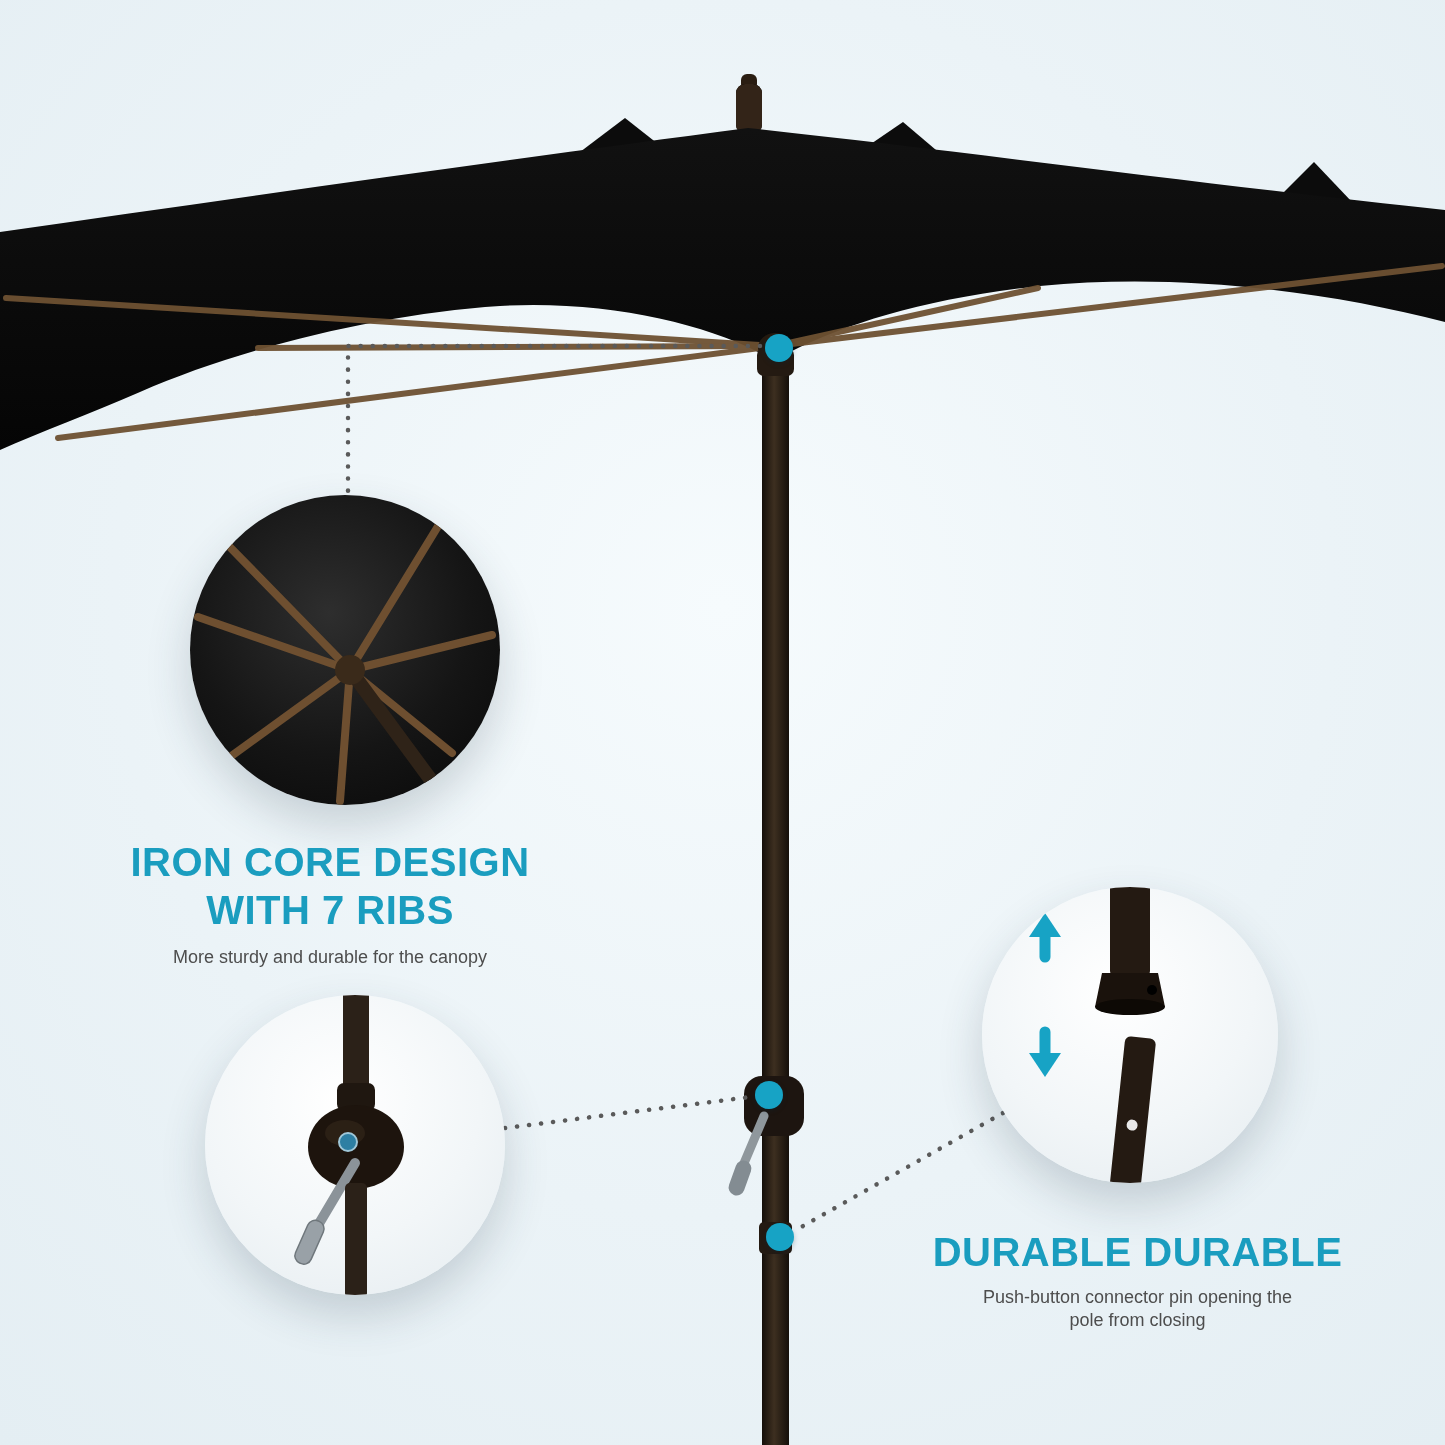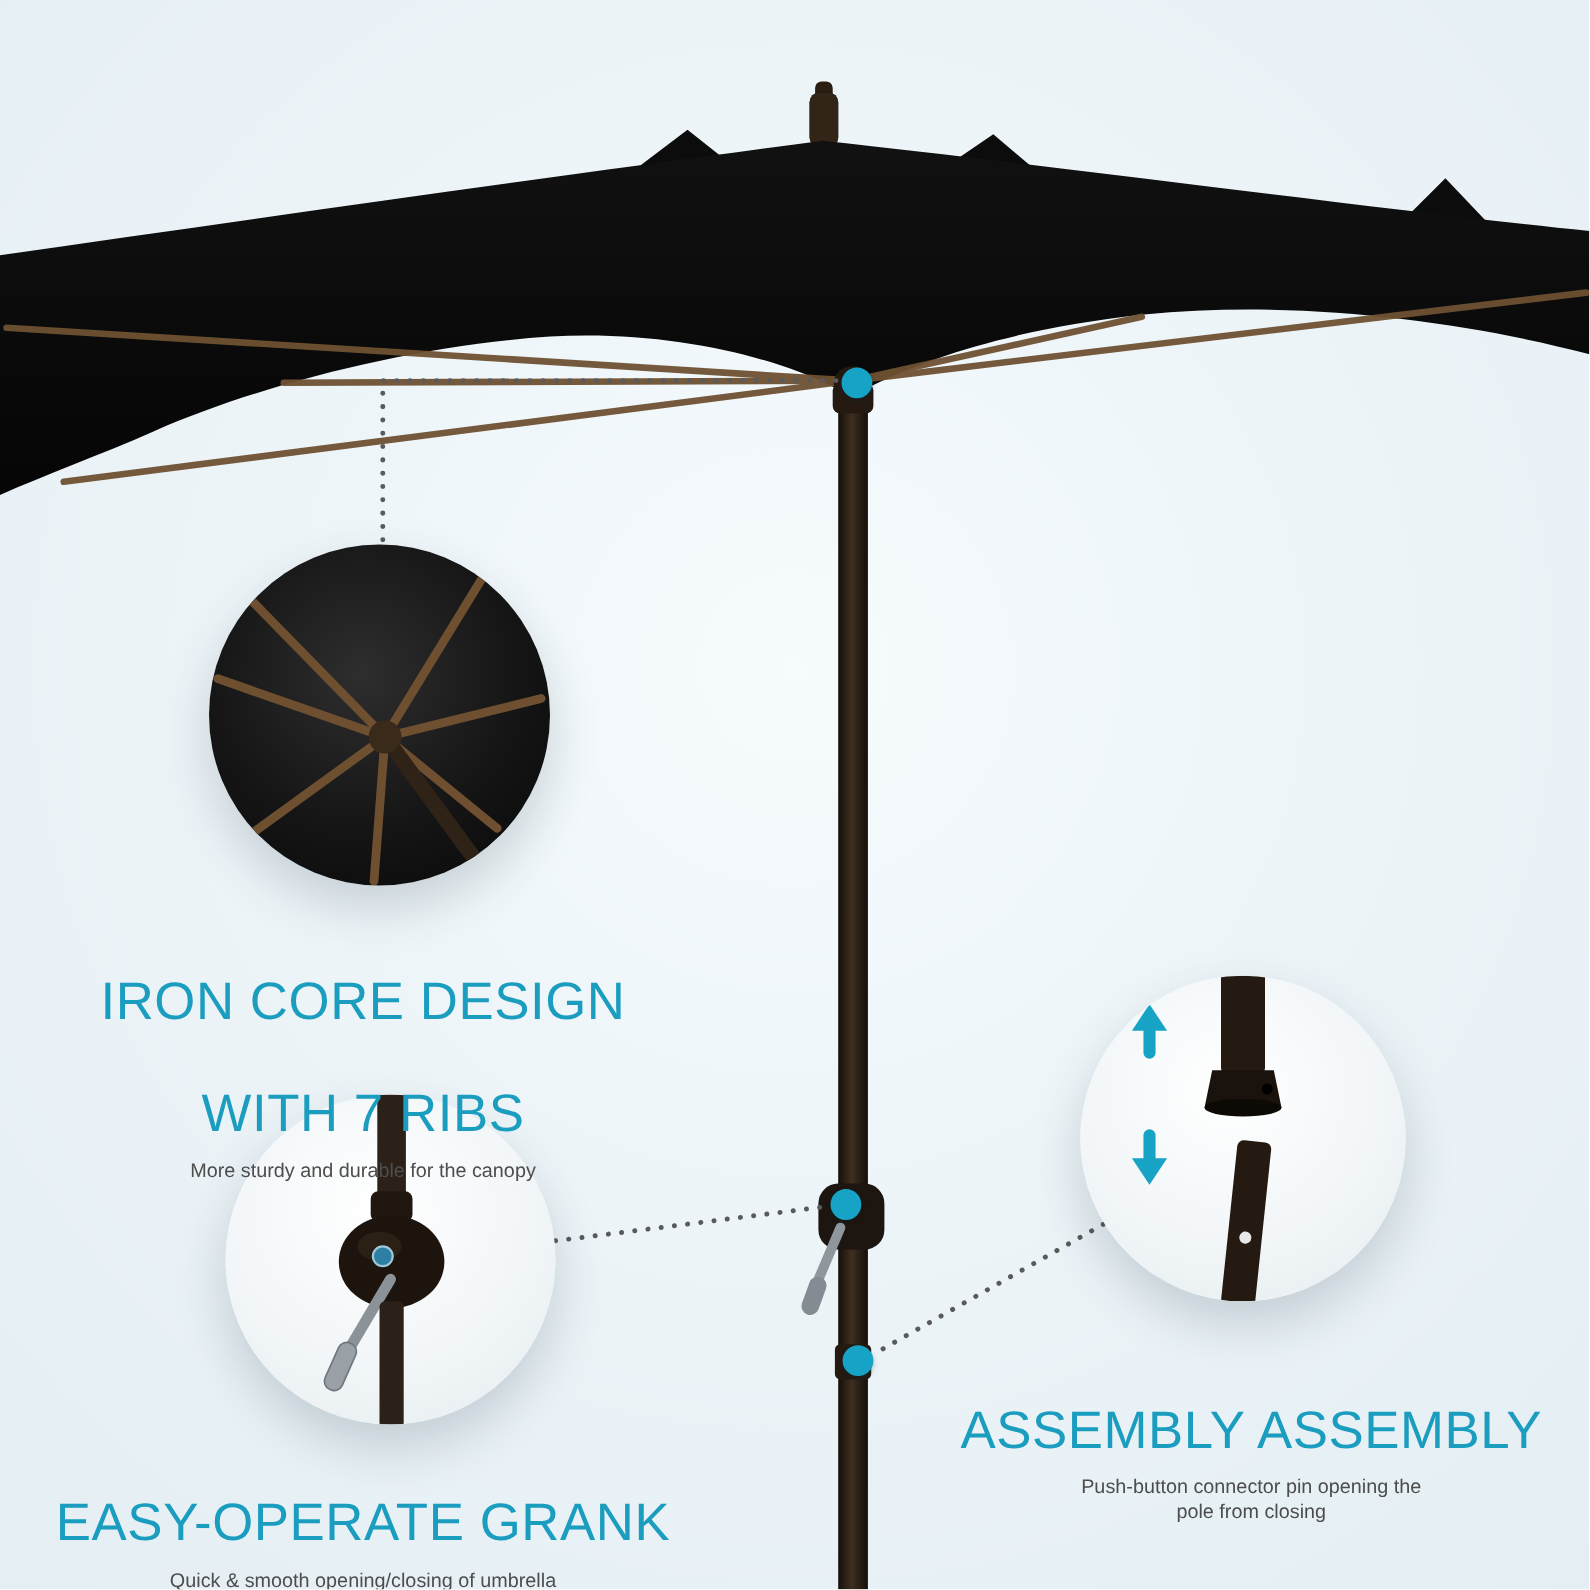--- a/index.html
+++ b/index.html
@@ -18,21 +18,21 @@
   }
   .inset{
     position:absolute;border-radius:50%;
     box-shadow:0 20px 45px rgba(40,60,75,.20);
     overflow:hidden;
   }
   .inset-dark{background:radial-gradient(circle at 45% 38%, #2e2e2e 0%, #151515 55%, #070707 100%);}
   .inset-light{background:radial-gradient(circle at 45% 35%, #ffffff 0%, #f2f6f8 55%, #e4ebef 100%);}
   .feature-text{position:absolute;text-align:center;}
   .feature-title{
-    font-weight:400;color:#1a9dbf;font-size:48px;line-height:1.2;letter-spacing:.5px;margin-top:44px;
+    font-weight:700;color:#1a9dbf;font-size:40px;line-height:1.2;letter-spacing:.5px;
   }
   .feature-desc{
     color:#4d4d4d;font-size:18px;line-height:1.3;margin-top:12px;
   }
 </style>
 </head>
 <body>
 
 <div class="canvas">
 
@@ -154,26 +154,22 @@
       </g>
     </svg>
   </div>
 
   <div class="feature-text" style="left:30px;top:838px;width:600px;">
     <div class="feature-title">IRON CORE DESIGN</div>
     <div class="feature-title">WITH 7 RIBS</div>
     <div class="feature-desc">More sturdy and durable for the canopy</div>
   </div>
 
-  <div class="feature-text" style="left:20px;top:1312px;width:620px;">
-    <div class="feature-title">EASY-OPERATE GRANK</div>
-    <div class="feature-desc">Quick &amp; smooth opening/closing of umbrella</div>
-  </div>
 
   <div class="feature-text" style="left:860px;top:1228px;width:555px;">
-    <div class="feature-title">ASSEMBLY ASSEMBLY</div>
+    <div class="feature-title">DURABLE DURABLE</div>
     <div class="feature-desc" style="margin-top:10px;">
       <div>Push-button connector pin opening the</div>
       <div>pole from closing</div>
     </div>
   </div>
 
 </div>
 
 </body></html>

